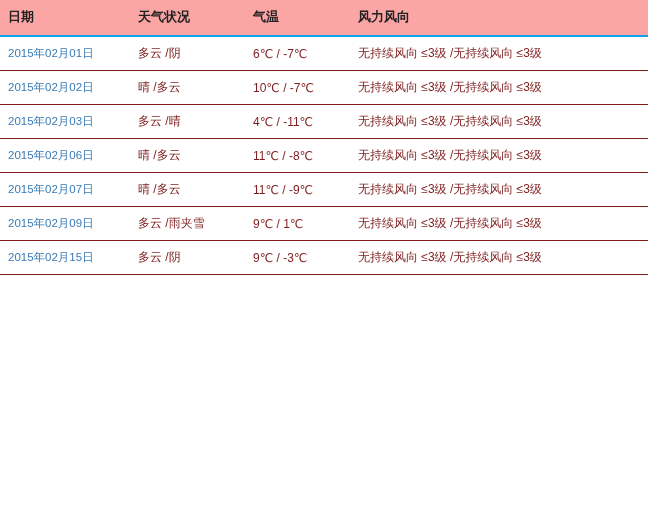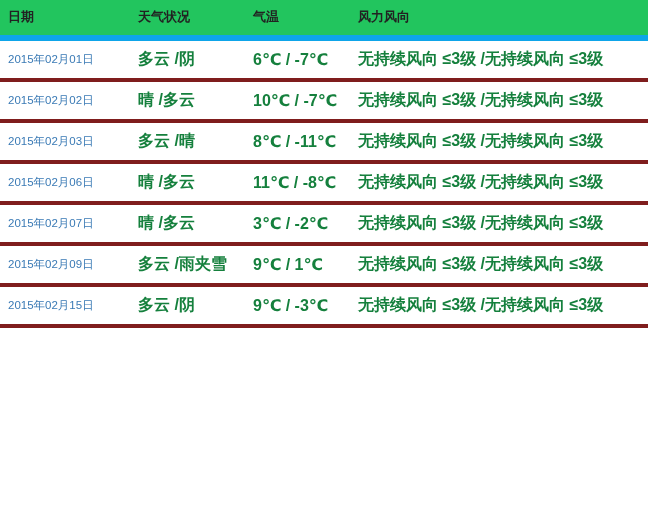--- a/index.html
+++ b/index.html
@@ -24,39 +24,38 @@
   table.weather-table col.col-cond { width: 115px; }
   table.weather-table col.col-temp { width: 105px; }
   table.weather-table col.col-wind { width: 298px; }
 
   table.weather-table th {
     text-align: left;
     font-weight: bold;
     color: #222222;
     font-size: 13px;
     padding: 8px 0 9px 8px;
-    border-bottom: 6px solid #0ea5e9;
-    background: #22c55e;
+    border-bottom: 2px solid #0ea5e9;
+    background: #fca5a5;
     vertical-align: middle;
   }
   table.weather-table td {
     padding: 8px 0 8px 8px;
-    border-bottom: 4px solid #7f1d1d;
+    border-bottom: 1px solid #7f1d1d;
     vertical-align: middle;
     height: 16px;
     background: #ffffff;
   }
   td.date-cell {
     color: #3a7ab5;
     font-size: 11.5px;
   }
   td.cond-cell, td.temp-cell, td.wind-cell {
-    color: #15803d;
-    font-size: 16px;
-    font-weight: bold;
+    color: #7f1d1d;
+    font-size: 12px;
   }
 </style>
 </head>
 <body>
 
 <table class="weather-table">
   <colgroup>
     <col class="col-date">
     <col class="col-cond">
     <col class="col-temp">
@@ -79,33 +78,33 @@
     </tr>
     <tr>
       <td class="date-cell">2015年02月02日</td>
       <td class="cond-cell">晴 /多云</td>
       <td class="temp-cell">10℃ / -7℃</td>
       <td class="wind-cell">无持续风向 ≤3级 /无持续风向 ≤3级</td>
     </tr>
     <tr>
       <td class="date-cell">2015年02月03日</td>
       <td class="cond-cell">多云 /晴</td>
-      <td class="temp-cell">8℃ / -11℃</td>
+      <td class="temp-cell">4℃ / -11℃</td>
       <td class="wind-cell">无持续风向 ≤3级 /无持续风向 ≤3级</td>
     </tr>
     <tr>
       <td class="date-cell">2015年02月06日</td>
       <td class="cond-cell">晴 /多云</td>
       <td class="temp-cell">11℃ / -8℃</td>
       <td class="wind-cell">无持续风向 ≤3级 /无持续风向 ≤3级</td>
     </tr>
     <tr>
       <td class="date-cell">2015年02月07日</td>
       <td class="cond-cell">晴 /多云</td>
-      <td class="temp-cell">3℃ / -2℃</td>
+      <td class="temp-cell">11℃ / -9℃</td>
       <td class="wind-cell">无持续风向 ≤3级 /无持续风向 ≤3级</td>
     </tr>
     <tr>
       <td class="date-cell">2015年02月09日</td>
       <td class="cond-cell">多云 /雨夹雪</td>
       <td class="temp-cell">9℃ / 1℃</td>
       <td class="wind-cell">无持续风向 ≤3级 /无持续风向 ≤3级</td>
     </tr>
     <tr>
       <td class="date-cell">2015年02月15日</td>

